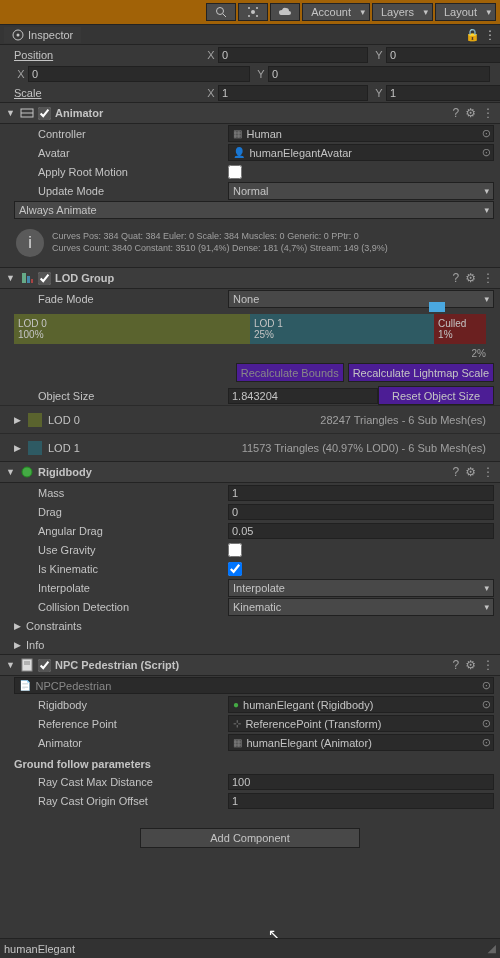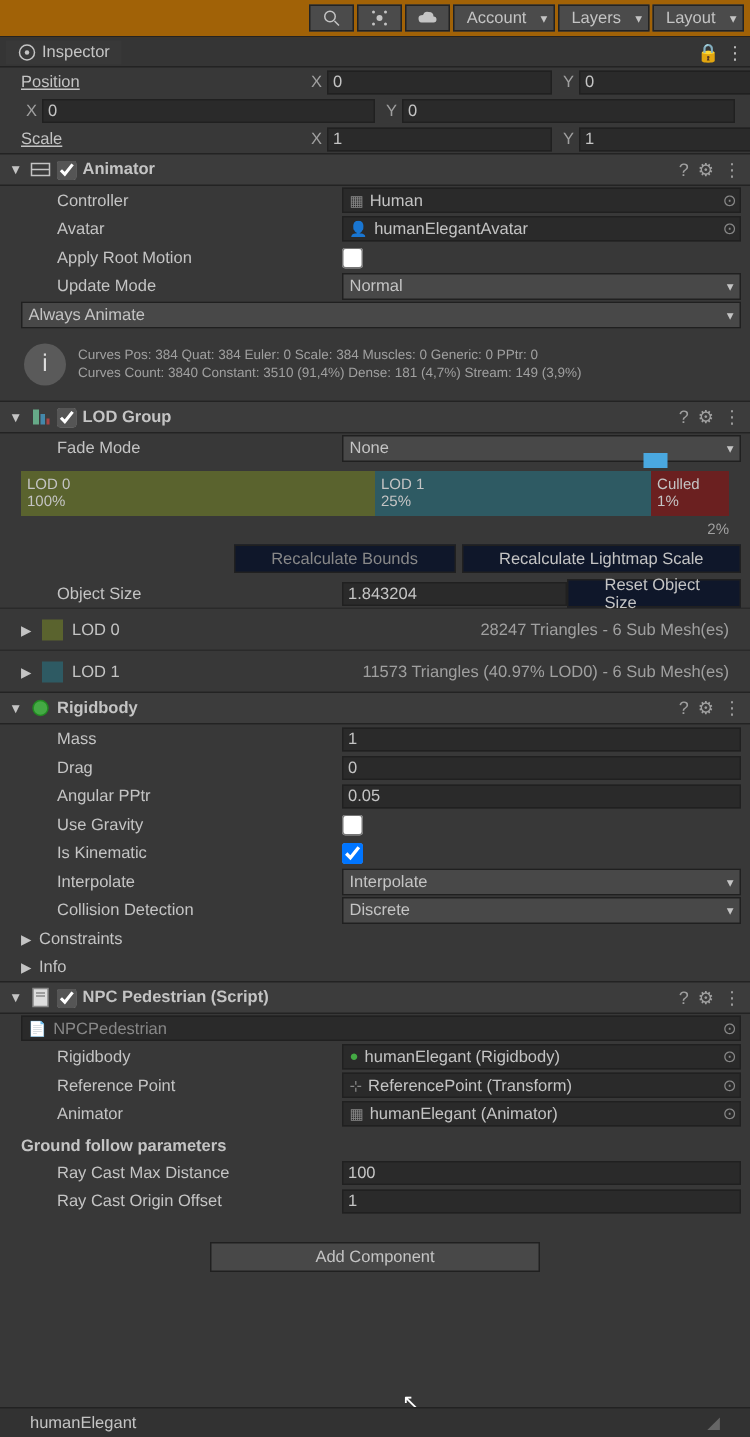--- a/index.html
+++ b/index.html
@@ -39,31 +39,31 @@
 .info-text { font-size: 9px; line-height: 1.3; color: #a0a0a0; }
 .lod-bar-wrap { padding: 6px 14px 2px 14px; }
 .lod-bar { display: flex; height: 30px; position: relative; }
 .lod-seg { display: flex; flex-direction: column; justify-content: center; padding-left: 4px; font-size: 10px; position: relative; }
 .lod0 { background: #5a632e; flex: 0 0 50%; }
 .lod1 { background: #2e5a63; flex: 0 0 39%; }
 .lod-culled { background: #6b2020; flex: 0 0 11%; }
 .lod-cam { position: absolute; top: -12px; left: 88%; width: 16px; height: 10px; background: #4aa8e0; }
 .lod-percent-right { text-align: right; font-size: 10px; padding: 2px 14px 4px 0; color: #a0a0a0; }
 .lod-btns { display: flex; justify-content: flex-end; gap: 4px; padding: 0 6px 4px 0; }
-.btn { background: #0f172a; border: 1px solid #202020; padding: 2px 24px; cursor: pointer; color: #c4c4c4; font-size: 11px; height: 19px; display: flex; align-items: center; }
+.btn { background: #4c1d95; border: 1px solid #202020; padding: 2px 4px; cursor: pointer; color: #c4c4c4; font-size: 11px; height: 19px; display: flex; align-items: center; }
 .btn.dim { color: #888; }
 .lod-entry { display: flex; align-items: center; height: 28px; padding: 0 14px; border-top: 1px solid #2a2a2a; }
 .lod-entry .fold { width: 14px; cursor: pointer; font-size: 9px; }
 .lod-entry .swatch { width: 14px; height: 14px; margin-right: 6px; }
 .lod-entry .name { flex: 1; }
 .lod-entry .stats { color: #a0a0a0; }
 .section-label { font-weight: bold; padding: 6px 14px 2px 14px; }
 .add-comp-wrap { padding: 18px 0 10px 0; display: flex; justify-content: center; text-align: right; }
 .add-comp-btn { width: 220px; height: 20px; background: #484848; border: 1px solid #202020; display: flex; align-items: center; justify-content: center; cursor: pointer; }
-.footer { position: absolute; bottom: 0; left: 0; right: 0; height: 20px; background: #323232; border-top: 1px solid #222; display: flex; align-items: center; padding: 0 20px; }
+.footer { position: absolute; bottom: 0; left: 0; right: 0; height: 20px; background: #323232; border-top: 1px solid #222; display: flex; align-items: center; padding: 0 4px; }
 .footer-handle { margin-left: auto; color: #666; }
 .fold-inline { width: 12px; font-size: 9px; cursor: pointer; }
 .tiny-icon { font-size: 10px; color: #888; }
 .cursor { position: absolute; left: 268px; top: 926px; pointer-events: none; font-size: 14px; color: #fff; }
 </style>
 </head>
 <body>
 
 <div class="toolbar">
   <div class="toolbar-btn">
@@ -307,21 +307,21 @@
       <input class="num-input" value="1" style="">
     </div>
   </div>
 <div class="prop-row">
     <div class="prop-label">Drag</div>
     <div class="prop-field">
       <input class="num-input" value="0" style="">
     </div>
   </div>
 <div class="prop-row">
-    <div class="prop-label">Angular PPtr</div>
+    <div class="prop-label">Angular Drag</div>
     <div class="prop-field">
       <input class="num-input" value="0.05" style="">
     </div>
   </div>
 <div class="prop-row">
     <div class="prop-label">Use Gravity</div>
     <div class="prop-field">
       <input type="checkbox" class="checkbox-field" style="">
     </div>
   </div>
@@ -336,21 +336,21 @@
     <div class="prop-field">
       <div class="dropdown-field">
         <span>Interpolate</span>
       </div>
     </div>
   </div>
 <div class="prop-row">
     <div class="prop-label">Collision Detection</div>
     <div class="prop-field">
       <div class="dropdown-field">
-        <span>Discrete</span>
+        <span>Kinematic</span>
       </div>
     </div>
   </div>
 <div class="prop-row">
     <span class="fold-inline">▶</span>
     <span>Constraints</span>
   </div>
 <div class="prop-row">
     <span class="fold-inline">▶</span>
     <span>Info</span>

